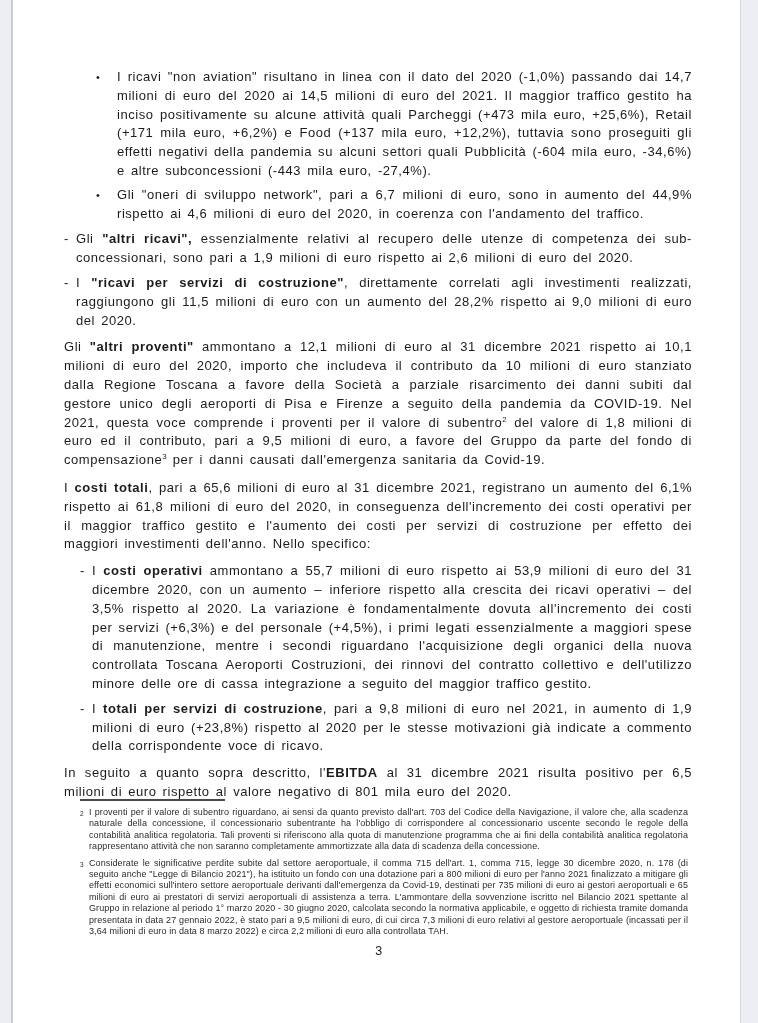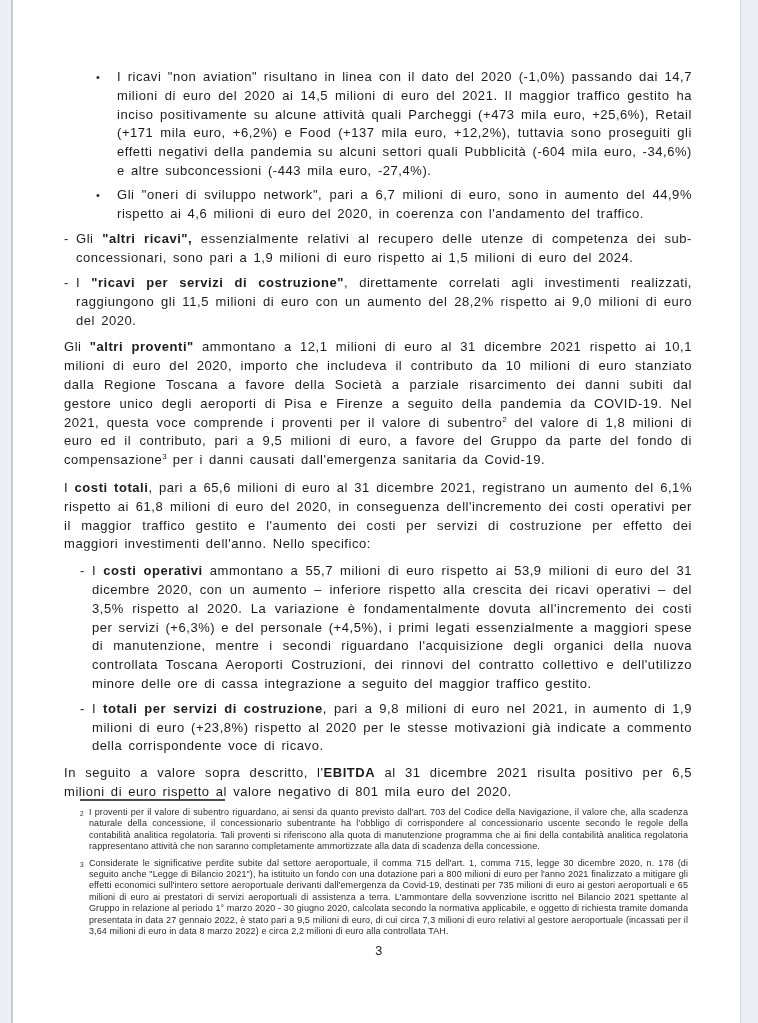--- a/index.html
+++ b/index.html
@@ -68,21 +68,21 @@
     <span class="bullet-text">I ricavi "non aviation" risultano in linea con il dato del 2020 (-1,0%) passando dai 14,7 milioni di euro del 2020 ai 14,5 milioni di euro del 2021. Il maggior traffico gestito ha inciso positivamente su alcune attività quali Parcheggi (+473 mila euro, +25,6%), Retail (+171 mila euro, +6,2%) e Food (+137 mila euro, +12,2%), tuttavia sono proseguiti gli effetti negativi della pandemia su alcuni settori quali Pubblicità (-604 mila euro, -34,6%) e altre subconcessioni (-443 mila euro, -27,4%).</span>
   </div>
 
   <div class="bullet-item" style="margin-bottom:7px;">
     <span class="bullet-marker">•</span>
     <span class="bullet-text">Gli "oneri di sviluppo network", pari a 6,7 milioni di euro, sono in aumento del 44,9% rispetto ai 4,6 milioni di euro del 2020, in coerenza con l'andamento del traffico.</span>
   </div>
 
   <div class="dash-item">
     <span class="dash-marker">-</span>
-    <span class="dash-text"><span>Gli </span><b>"altri ricavi",</b><span> essenzialmente relativi al recupero delle utenze di competenza dei sub-concessionari, sono pari a 1,9 milioni di euro rispetto ai 1,5 milioni di euro del 2024.</span></span>
+    <span class="dash-text"><span>Gli </span><b>"altri ricavi",</b><span> essenzialmente relativi al recupero delle utenze di competenza dei sub-concessionari, sono pari a 1,9 milioni di euro rispetto ai 2,6 milioni di euro del 2020.</span></span>
   </div>
 
   <div class="dash-item" style="margin-bottom:8px;">
     <span class="dash-marker">-</span>
     <span class="dash-text"><span>I </span><b>"ricavi per servizi di costruzione"</b><span>, direttamente correlati agli investimenti realizzati, raggiungono gli 11,5 milioni di euro con un aumento del 28,2% rispetto ai 9,0 milioni di euro del 2020.</span></span>
   </div>
 
   <p class="block" style="margin-bottom:9px;"><span>Gli </span><b>"altri proventi"</b><span> ammontano a 12,1 milioni di euro al 31 dicembre 2021 rispetto ai 10,1 milioni di euro del 2020, importo che includeva il contributo da 10 milioni di euro stanziato dalla Regione Toscana a favore della Società a parziale risarcimento dei danni subiti dal gestore unico degli aeroporti di Pisa e Firenze a seguito della pandemia da COVID-19. Nel 2021, questa voce comprende i proventi per il valore di subentro</span><sup>2</sup><span> del valore di 1,8 milioni di euro ed il contributo, pari a 9,5 milioni di euro, a favore del Gruppo da parte del fondo di compensazione</span><sup>3</sup><span> per i danni causati dall'emergenza sanitaria da Covid-19.</span></p>
 
   <p class="block" style="margin-bottom:8px;"><span>I </span><b>costi totali</b><span>, pari a 65,6 milioni di euro al 31 dicembre 2021, registrano un aumento del 6,1% rispetto ai 61,8 milioni di euro del 2020, in conseguenza dell'incremento dei costi operativi per il maggior traffico gestito e l'aumento dei costi per servizi di costruzione per effetto dei maggiori investimenti dell'anno. Nello specifico:</span></p>
@@ -90,21 +90,21 @@
   <div class="dash-item level2">
     <span class="dash-marker">-</span>
     <span class="dash-text"><span>I </span><b>costi operativi</b><span> ammontano a 55,7 milioni di euro rispetto ai 53,9 milioni di euro del 31 dicembre 2020, con un aumento – inferiore rispetto alla crescita dei ricavi operativi – del 3,5% rispetto al 2020. La variazione è fondamentalmente dovuta all'incremento dei costi per servizi (+6,3%) e del personale (+4,5%), i primi legati essenzialmente a maggiori spese di manutenzione, mentre i secondi riguardano l'acquisizione degli organici della nuova controllata Toscana Aeroporti Costruzioni, dei rinnovi del contratto collettivo e dell'utilizzo minore delle ore di cassa integrazione a seguito del maggior traffico gestito.</span></span>
   </div>
 
   <div class="dash-item level2" style="margin-bottom:8px;">
     <span class="dash-marker">-</span>
     <span class="dash-text"><span>I </span><b>totali per servizi di costruzione</b><span>, pari a 9,8 milioni di euro nel 2021, in aumento di 1,9 milioni di euro (+23,8%) rispetto al 2020 per le stesse motivazioni già indicate a commento della corrispondente voce di ricavo.</span></span>
   </div>
 
-  <p class="block"><span>In seguito a valore sopra descritto, l'</span><b>EBITDA</b><span> al 31 dicembre 2021 risulta positivo per 6,5 milioni di euro rispetto al valore negativo di 801 mila euro del 2020.</span></p>
+  <p class="block"><span>In seguito a quanto sopra descritto, l'</span><b>EBITDA</b><span> al 31 dicembre 2021 risulta positivo per 6,5 milioni di euro rispetto al valore negativo di 801 mila euro del 2020.</span></p>
 
 </div>
 
 <div class="footnotes">
   <div class="fn-rule"></div>
   <div class="fn">
     <span class="fn-marker">2</span>
     <span class="fn-text">I proventi per il valore di subentro riguardano, ai sensi da quanto previsto dall'art. 703 del Codice della Navigazione, il valore che, alla scadenza naturale della concessione, il concessionario subentrante ha l'obbligo di corrispondere al concessionario uscente secondo le regole della contabilità analitica regolatoria. Tali proventi si riferiscono alla quota di manutenzione programma che ai fini della contabilità analitica regolatoria rappresentano attività che non saranno completamente ammortizzate alla data di scadenza della concessione.</span>
   </div>
   <div class="fn">

